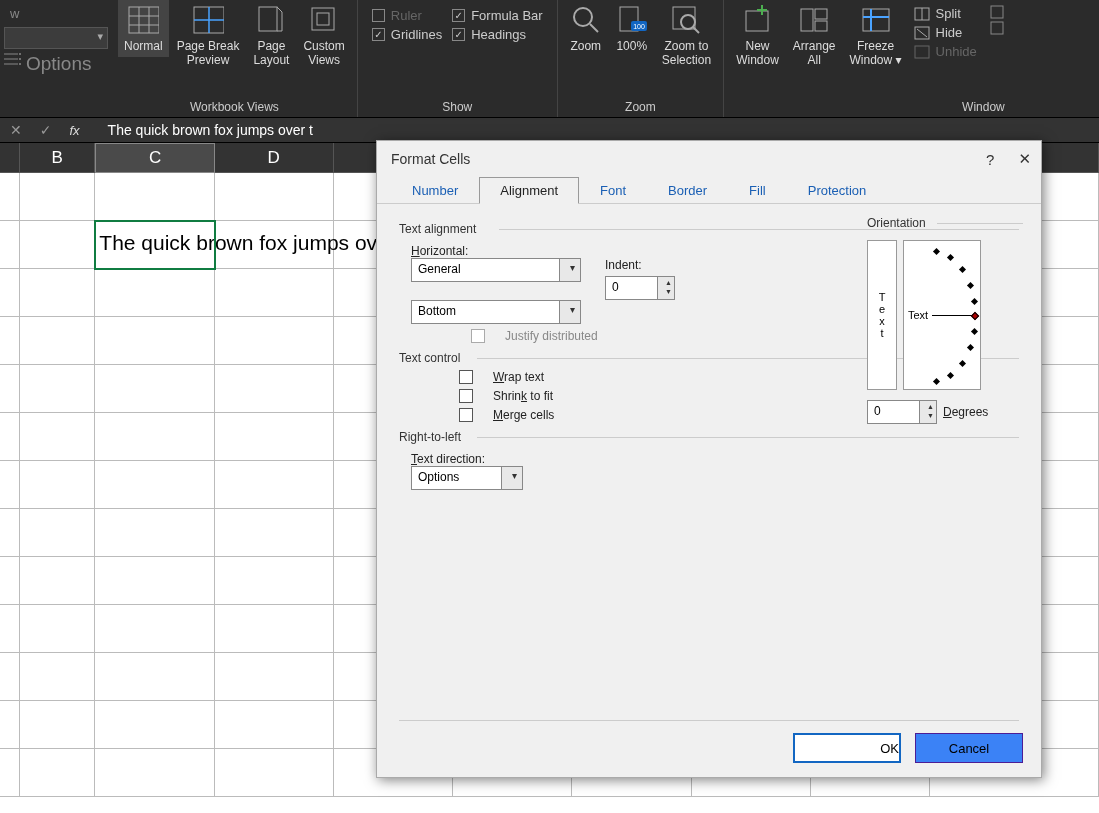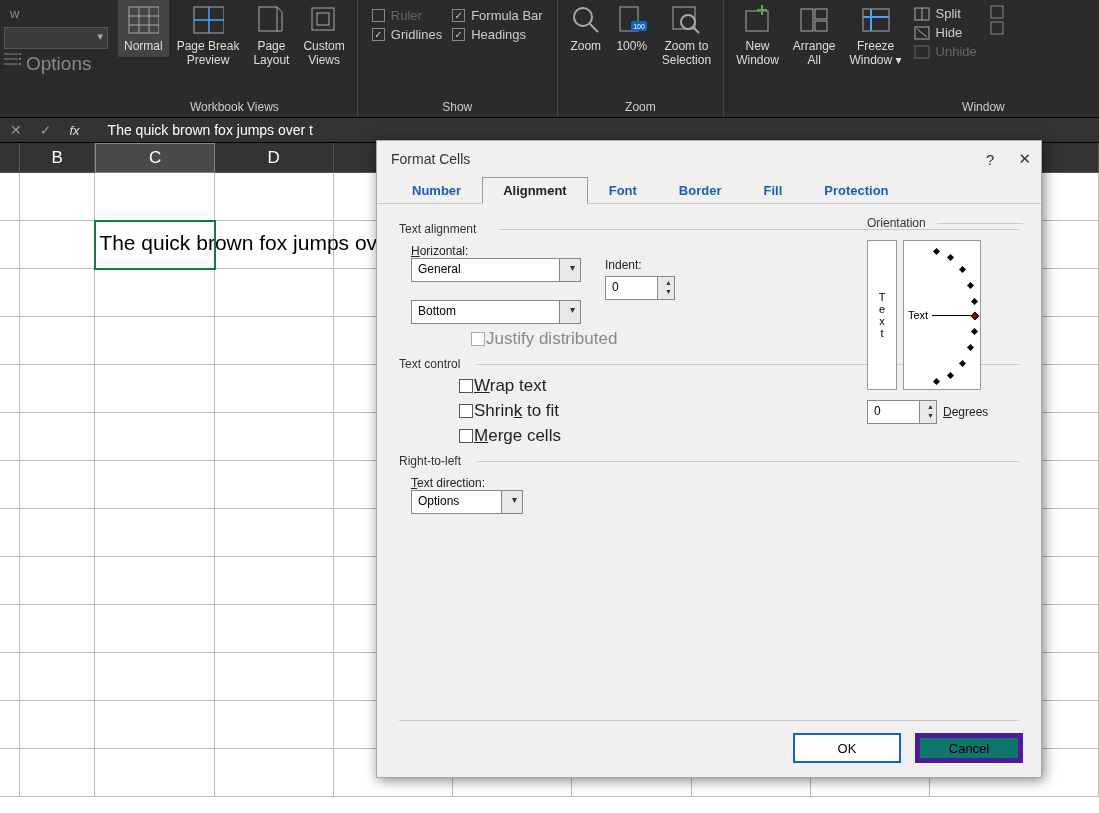--- a/index.html
+++ b/index.html
@@ -42,60 +42,60 @@
 .cell { border-right: 1px solid #bbb; border-bottom: 1px solid #bbb; background: #fff; overflow: visible; }
 .cell.selected { outline: 2px solid #107c41; outline-offset: -1px; position: relative; z-index: 2; }
 .celltext { font-size: 21px; padding: 10px 4px; white-space: nowrap; color: #000; }
 
 
 .dialog { position: absolute; left: 376px; top: 140px; width: 666px; height: 638px; background: #f0f0f0; border: 1px solid #aaa; box-shadow: 2px 2px 12px rgba(0,0,0,.5); z-index: 50; display: flex; flex-direction: column; }
 .titlebar { height: 36px; display: flex; align-items: center; justify-content: space-between; padding: 0 10px 0 14px; font-size: 14px; color: #333; }
 .title-ctrls { display: flex; gap: 24px; align-items: center; }
 .title-ctrls span { cursor: pointer; font-size: 15px; }
 .tabs { display: flex; padding-left: 14px; gap: 0; margin-top: 0; }
-.tab { padding: 5px 20px; font-size: 13px; color: #1a5fb4; cursor: pointer; border: 1px solid transparent; font-weight: bold; }
+.tab { padding: 5px 20px; font-size: 13px; color: #1a5fb4; cursor: pointer; border: 1px solid transparent; }
 .tab.active { background: #f0f0f0; border: 1px solid #999; border-bottom: 1px solid #f0f0f0; color: #222; position: relative; z-index: 2; }
 .dlg-body { flex: 1; padding: 10px 22px; position: relative; border-top: 1px solid #ccc; margin-top: -1px; }
 
 .group-label { font-size: 12px; color: #333; margin-top: 8px; position: relative; }
 .group-label::after { content: ""; position: absolute; left: 100px; right: 0; top: 50%; height: 1px; background: #ccc; }
 .group-label.short::after { left: 78px; }
 .field-label { font-size: 12px; color: #222; }
 .under { text-decoration: underline; }
 .combo { position: relative; width: 170px; height: 24px; border: 1px solid #888; background: #fff; font-size: 12px; padding: 3px 6px; }
 .combo::after { content: ""; position: absolute; right: 0; top: 0; width: 20px; height: 22px; border-left: 1px solid #888; background: #e8e8e8; }
 .combo::before { content: "▾"; position: absolute; right: 5px; top: 3px; font-size: 10px; color: #333; z-index: 1; }
 .combo.small { width: 112px; }
 .spinner { width: 80px; height: 24px; border: 1px solid #888; background: #fff; font-size: 12px; padding: 3px 6px; position: relative; }
 .spinner::after { content: ""; position: absolute; right: 0; top: 0; width: 16px; height: 22px; border-left: 1px solid #888; background: #e8e8e8; }
 .spin-arrows { position: absolute; right: 2px; top: 1px; display: flex; flex-direction: column; font-size: 7px; line-height: 9px; z-index: 1; color: #333; }
 .spinner.small { width: 70px; }
 
 .dlg-chk { width: 14px; height: 14px; border: 1px solid #555; background: #fff; display: inline-block; }
-.chk-row { display: flex; align-items: center; gap: 1px; margin: 5px 0 5px 12px; font-size: 17px; color: #222; padding-left: 48px; }
+.chk-row { display: flex; align-items: center; gap: 20px; margin: 5px 0 5px 12px; font-size: 12px; color: #222; padding-left: 48px; }
 .chk-row.disabled { color: #888; }
 .chk-row.disabled .dlg-chk { border-color: #aaa; }
 
 .orient-box { position: absolute; right: 18px; top: 12px; width: 156px; }
 .orient-label { font-size: 12px; color: #333; position: relative; }
 .orient-label::after { content: ""; position: absolute; left: 70px; right: 0; top: 50%; height: 1px; background: #ccc; }
 .orient-widgets { display: flex; gap: 6px; margin-top: 10px; }
 .orient-vert { width: 30px; height: 150px; border: 1px solid #999; background: #fff; display: flex; flex-direction: column; align-items: center; justify-content: center; font-size: 11px; }
 .orient-circ { width: 78px; height: 150px; border: 1px solid #999; background: #fff; position: relative; }
 .orient-center-label { position: absolute; left: 4px; top: 68px; font-size: 11px; }
 .orient-line { position: absolute; left: 28px; top: 74px; width: 42px; height: 1px; background: #000; }
 .orient-dot { position: absolute; width: 5px; height: 5px; background: #000; transform: rotate(45deg); }
 .orient-red { position: absolute; width: 6px; height: 6px; background: transparent; border: 1px solid #000; transform: rotate(45deg); }
 .orient-red.active { background: #a00; }
 .deg-row { display: flex; align-items: center; gap: 6px; margin-top: 10px; }
 
 .dlg-hr { position: absolute; left: 22px; right: 22px; bottom: 56px; height: 1px; background: #ccc; }
 .dlg-buttons { position: absolute; right: 18px; bottom: 14px; display: flex; gap: 14px; }
-.dlg-btn { width: 108px; height: 30px; font-size: 13px; background: #0f766e; border: 5px solid #4c1d95; cursor: pointer; }
-.dlg-btn.primary { border: 2px solid #1266c2; background: #fff; }
+.dlg-btn { width: 108px; height: 30px; font-size: 13px; background: #3b82f6; border: 1px solid #4c1d95; cursor: pointer; }
+.dlg-btn.primary { border: 2px solid #1266c2; background: #fff; text-align: right; }
 
 svg { display: block; }
 </style>
 </head>
 <body>
 
 <div class="ribbon">
   <div class="left-small">
     <div style="color:#888;font-size:13px;padding:2px 6px">w</div>
     <div class="left-combo"></div>

